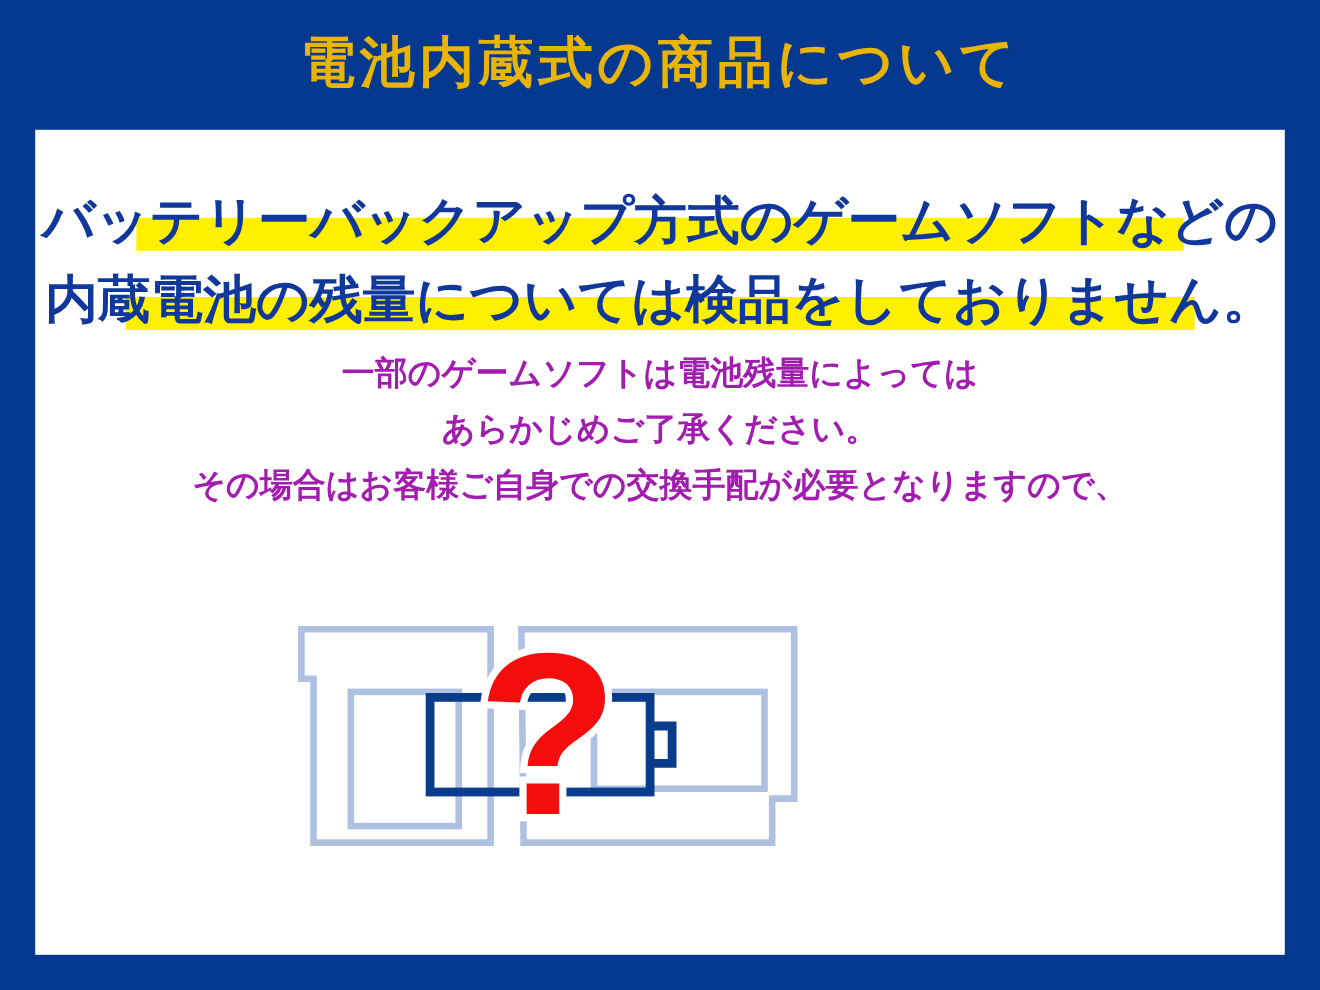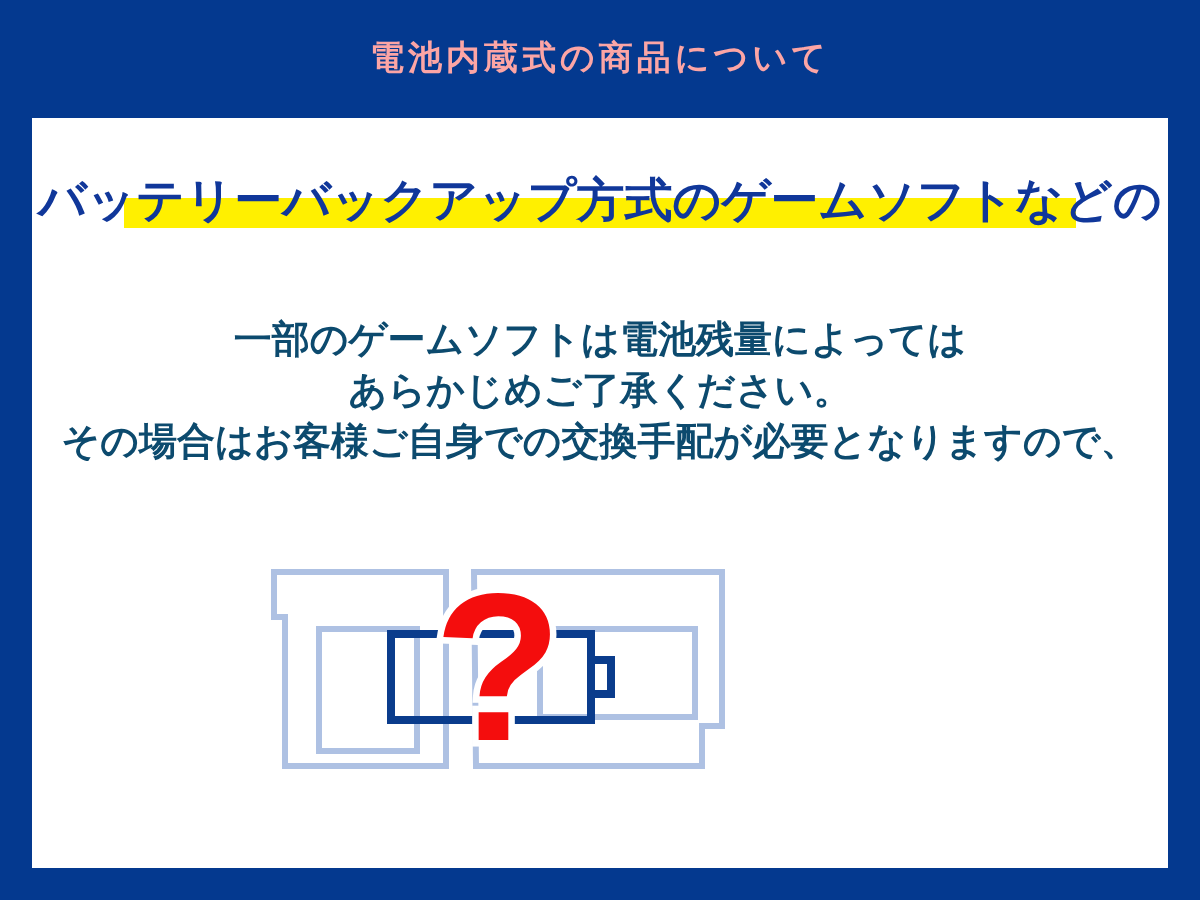--- a/index.html
+++ b/index.html
@@ -26,22 +26,22 @@
     position: absolute;
     left: 0;
     top: 0;
     width: 1200px;
     height: 118px;
     display: flex;
     align-items: center;
     justify-content: center;
   }
   #page-title {
-    color: #fca5a5;
-    font-size: 34px;
+    color: #eab308;
+    font-size: 50px;
     font-weight: bold;
     letter-spacing: 4px;
     line-height: 1;
     white-space: nowrap;
     transform: translateY(-2px);
   }
 
   
   #card {
     position: absolute;
@@ -91,22 +91,22 @@
   #headline-line-1 .hl-band { width: 952px; }
   #headline-line-2 .hl-band { width: 972px; }
 
   
   #body-text {
     position: absolute;
     left: 0;
     top: 196px;
     width: 100%;
     text-align: center;
-    color: #0c4a6e;
-    font-size: 38px;
+    color: #a21caf;
+    font-size: 30px;
     font-weight: bold;
     line-height: 51px;
   }
   #body-text .body-line {
     display: block;
     white-space: nowrap;
   }
 
   
   #illustration {
@@ -129,20 +129,24 @@
   <div id="header-band">
     <div id="page-title">電池内蔵式の商品について</div>
   </div>
 
   <div id="card">
 
     <div id="headline">
       <span class="headline-line" id="headline-line-1">
         <span class="hl-band"></span>
         <span class="hl-text">バッテリーバックアップ方式のゲームソフトなどの</span>
+      </span>
+      <span class="headline-line" id="headline-line-2">
+        <span class="hl-band"></span>
+        <span class="hl-text">内蔵電池の残量については検品をしておりません。</span>
       </span>
     </div>
 
     <div id="body-text">
       <span class="body-line">一部のゲームソフトは電池残量によっては</span>
       <span class="body-line">あらかじめご了承ください。</span>
       <span class="body-line">その場合はお客様ご自身での交換手配が必要となりますので、</span>
     </div>
 
     <div id="illustration">

